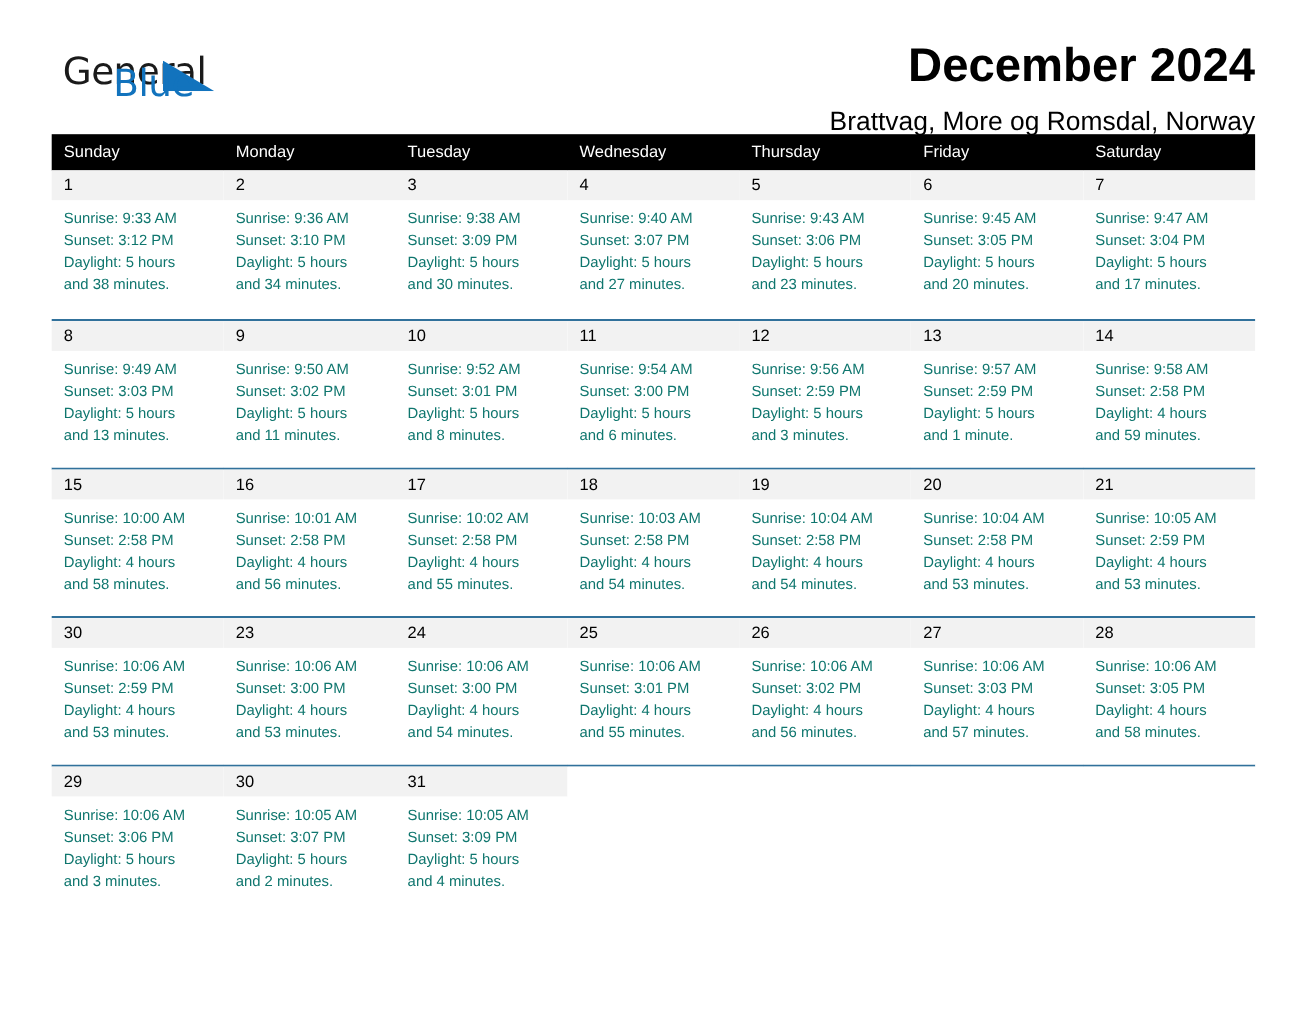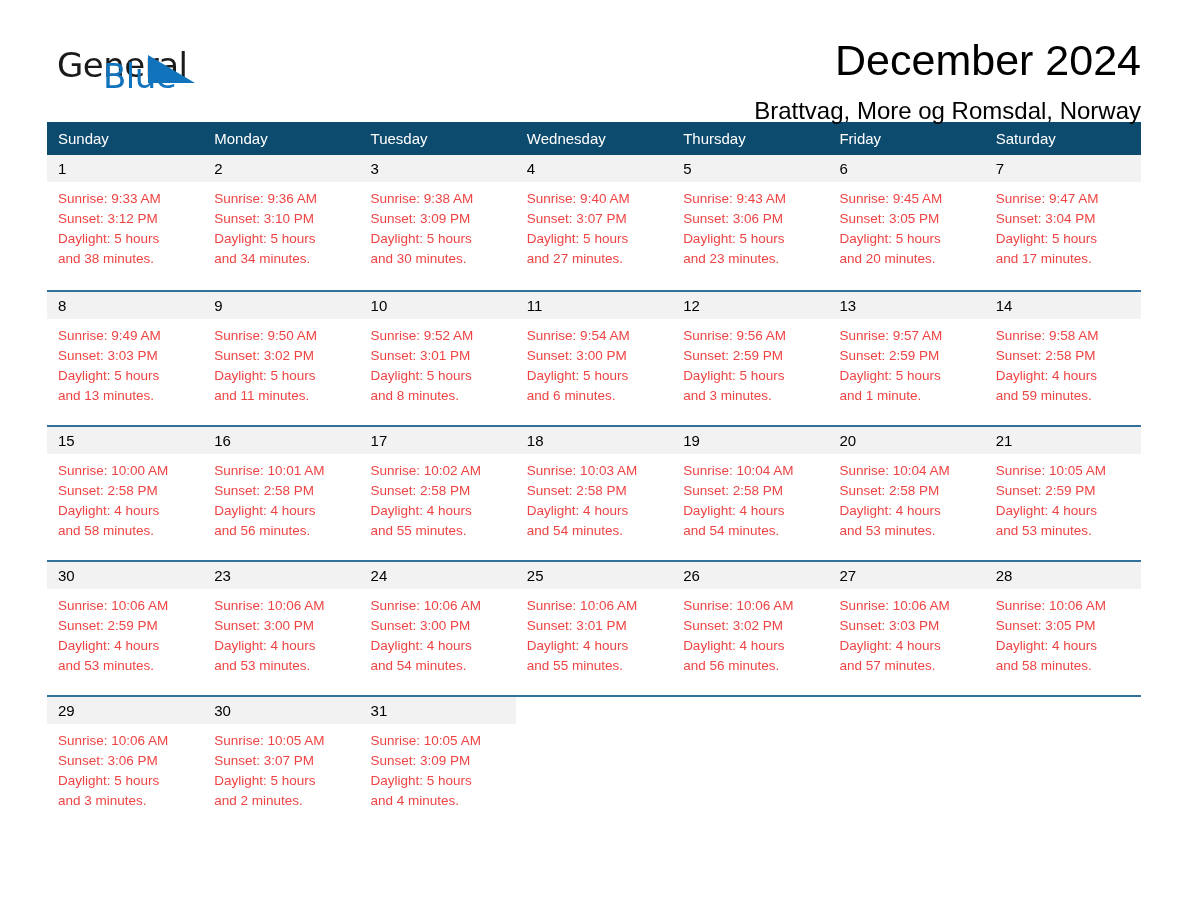--- a/index.html
+++ b/index.html
@@ -71,21 +71,21 @@
     background: #1273bd;
     clip-path: polygon(0 0, 100% 100%, 0 100%);
   }
 
   .titles {
     text-align: right;
     padding-top: 0px;
   }
   .cal-title {
     font-size: 43px;
-    font-weight: 400;
+    font-weight: 700;
     line-height: 1.05;
     color: #000000;
     white-space: nowrap;
   }
   .cal-subtitle {
     font-size: 24px;
     font-weight: 400;
     line-height: 1.2;
     margin-top: 14px;
     color: #000000;
@@ -93,21 +93,21 @@
   }
 
   
   .calendar {
     margin-top: 14px;
     width: 1094px;
   }
 
   .weekday-row {
     display: flex;
-    background: #0c4a6e;
+    background: #000000;
     height: 33px;
   }
   .weekday-cell {
     flex: 1 1 0;
     color: #ffffff;
     font-size: 15px;
     line-height: 33px;
     padding-left: 11px;
     box-sizing: border-box;
     white-space: nowrap;
@@ -141,21 +141,21 @@
     box-sizing: border-box;
     color: #000000;
   }
   .day-cell.empty .day-number-band {
     background: #ffffff;
   }
   .day-info {
     padding: 7px 11px 0 11px;
     font-size: 13.5px;
     line-height: 20px;
-    color: #ef4444;
+    color: #0f766e;
   }
   .day-info div {
     white-space: nowrap;
   }
 </style>
 </head>
 <body>
 
 <div class="page">
 

